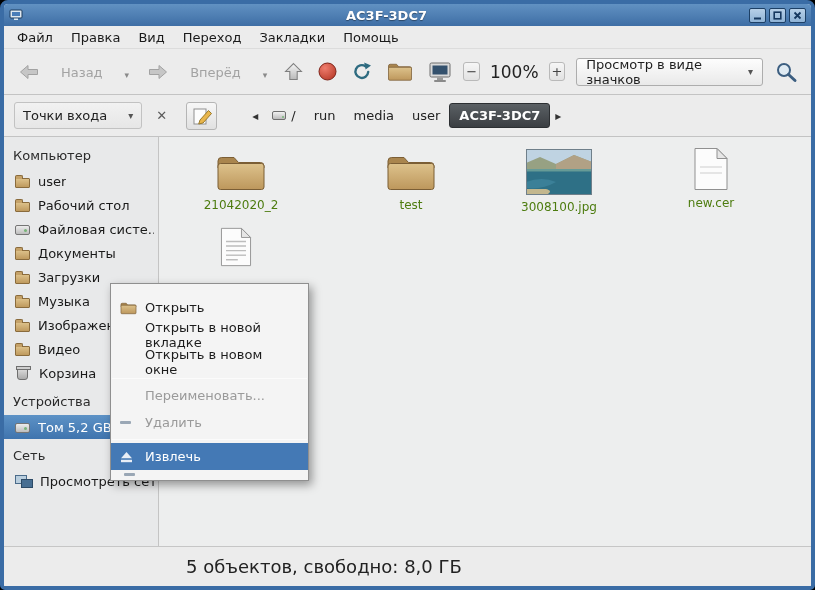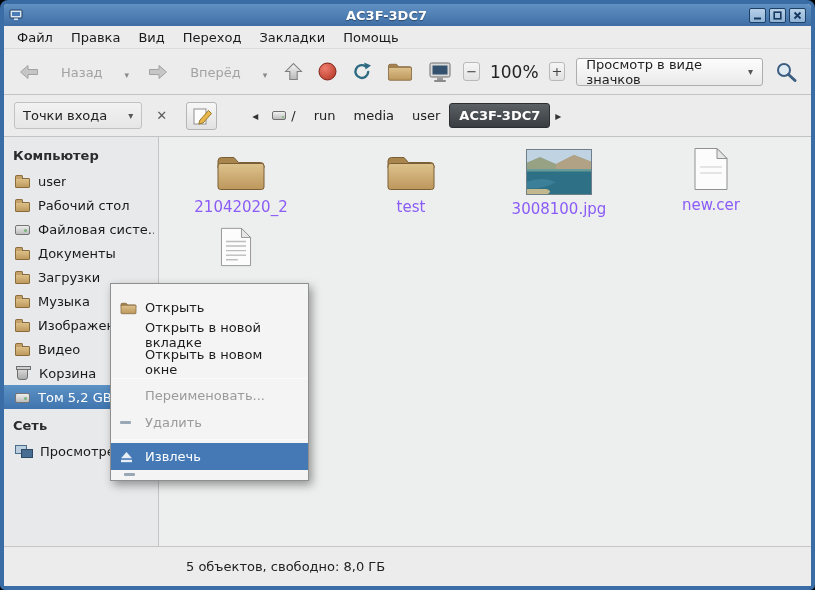--- a/index.html
+++ b/index.html
@@ -35,27 +35,27 @@
   .x-btn{margin-left:9px;padding:3px 5px;color:#5a5a5a;font-size:13px}
   .edit-btn{width:31px;height:28px;margin-left:14px;border:1px solid #b5b5b5;border-radius:3px;
             background:linear-gradient(#f7f7f7,#e1e1e1);display:flex;align-items:center;justify-content:center}
   .crumbs{display:flex;align-items:center;margin-left:30px}
   .chev{padding:3px 5px;color:#333;font-size:12px}
   .crumb{display:flex;align-items:center;gap:5px;padding:5px 9px;font-size:13px;color:#222;border-radius:3px}
   .crumb.active{background:linear-gradient(#5b6064,#3a3e42);border:1px solid #2c2f32;color:#fff;font-weight:bold;padding:4px 9px}
   
   .content{flex:1;display:flex;min-height:0}
   .sidebar{flex:0 0 155px;background:#e8e9ea;border-right:1px solid #c4c4c4;padding-top:2px;overflow:hidden}
-  .sb-header{font-size:13px;font-weight:bold;color:#2b2b2b;padding:9px 9px 6px}
+  .sb-header{font-size:13px;font-weight:normal;color:#2b2b2b;padding:9px 9px 6px}
   .sb-item{display:flex;align-items:center;gap:8px;padding:4px 4px 4px 11px;font-size:13px;color:#1a1a1a;height:24px}
   .sb-item.selected{background:linear-gradient(#5d92c6,#3f74ae);color:#fff}
   .sb-label{white-space:nowrap;overflow:hidden}
   .fileview{flex:1;position:relative;background:#edeeee}
   .file{position:absolute;width:130px;display:flex;flex-direction:column;align-items:center;gap:6px}
-  .file .label{font-size:15px;color:#8b5cf6;text-align:center;line-height:1.1}
+  .file .label{font-size:12px;color:#4d7c0f;text-align:center;line-height:1.1}
   
   .ic{display:inline-block;flex:none}
   .ic-folder{position:relative;width:15px;height:10px;margin-top:3px;background:linear-gradient(#dcc089,#bf9a5e);
              border:1px solid #8a6b3c;border-radius:1px}
   .ic-folder::before{content:"";position:absolute;left:-1px;top:-4px;width:6px;height:3px;background:#c5a269;
              border:1px solid #8a6b3c;border-bottom:none;border-radius:2px 2px 0 0}
   .ic-drive{position:relative;width:15px;height:10px;margin-top:2px;background:linear-gradient(#ededed,#bdbdbd);
             border:1px solid #757575;border-radius:2px}
   .ic-drive::after{content:"";position:absolute;right:2px;top:3px;width:3px;height:3px;background:#79b479;border-radius:50%}
   .ic-trash{position:relative;width:11px;height:12px;margin:2px 3px 0 2px;background:linear-gradient(#dcdcdc,#ababab);
@@ -70,21 +70,21 @@
   .mi{display:flex;align-items:center;height:27px;padding:0 10px 0 9px;font-size:13px;color:#1c1c1c}
   .mic{width:25px;display:flex;align-items:center;flex:none}
   .mi.disabled{color:#9a9a9a}
   .mi.hl{background:#4479b5;color:#fff}
   .msep{height:1px;background:#cfcfcf;border-bottom:1px solid #fbfbfb;margin:3px 1px}
   .mi-dash{width:11px;height:3px;background:#9aa7b5;border-radius:1px}
   .menu-partial{height:10px;position:relative}
   .menu-partial .mi-dash{position:absolute;left:13px;top:3px}
   
   .statusbar{flex:0 0 40px;display:flex;align-items:center;border-top:1px solid #c6c6c6;background:#ececec;
-             padding-left:182px;font-size:13px;color:#222}
+             padding-left:182px;font-size:18px;color:#222}
 </style>
 </head>
 <body>
 
 <svg width="0" height="0" style="position:absolute" aria-hidden="true">
   <defs>
     <linearGradient id="gFolder" x1="0" y1="0" x2="0" y2="1">
       <stop offset="0" stop-color="#ddc28c"></stop>
         <stop offset="1" stop-color="#bd975c"></stop>
     </linearGradient>
@@ -266,20 +266,21 @@
         <span class="sb-label">Изображен...</span>
       </div>
       <div class="sb-item">
         <span class="ic ic-folder"></span>
         <span class="sb-label">Видео</span>
       </div>
       <div class="sb-item">
         <span class="ic ic-trash"></span>
         <span class="sb-label">Корзина</span>
       </div>
+      <div class="sb-header">Устройства</div>
       <div class="sb-item selected">
         <span class="ic ic-drive"></span>
         <span class="sb-label">Том 5,2 GB</span>
       </div>
       <div class="sb-header">Сеть</div>
       <div class="sb-item">
         <span class="ic ic-net"></span>
         <span class="sb-label">Просмотреть сеть</span>
       </div>
     </div>

